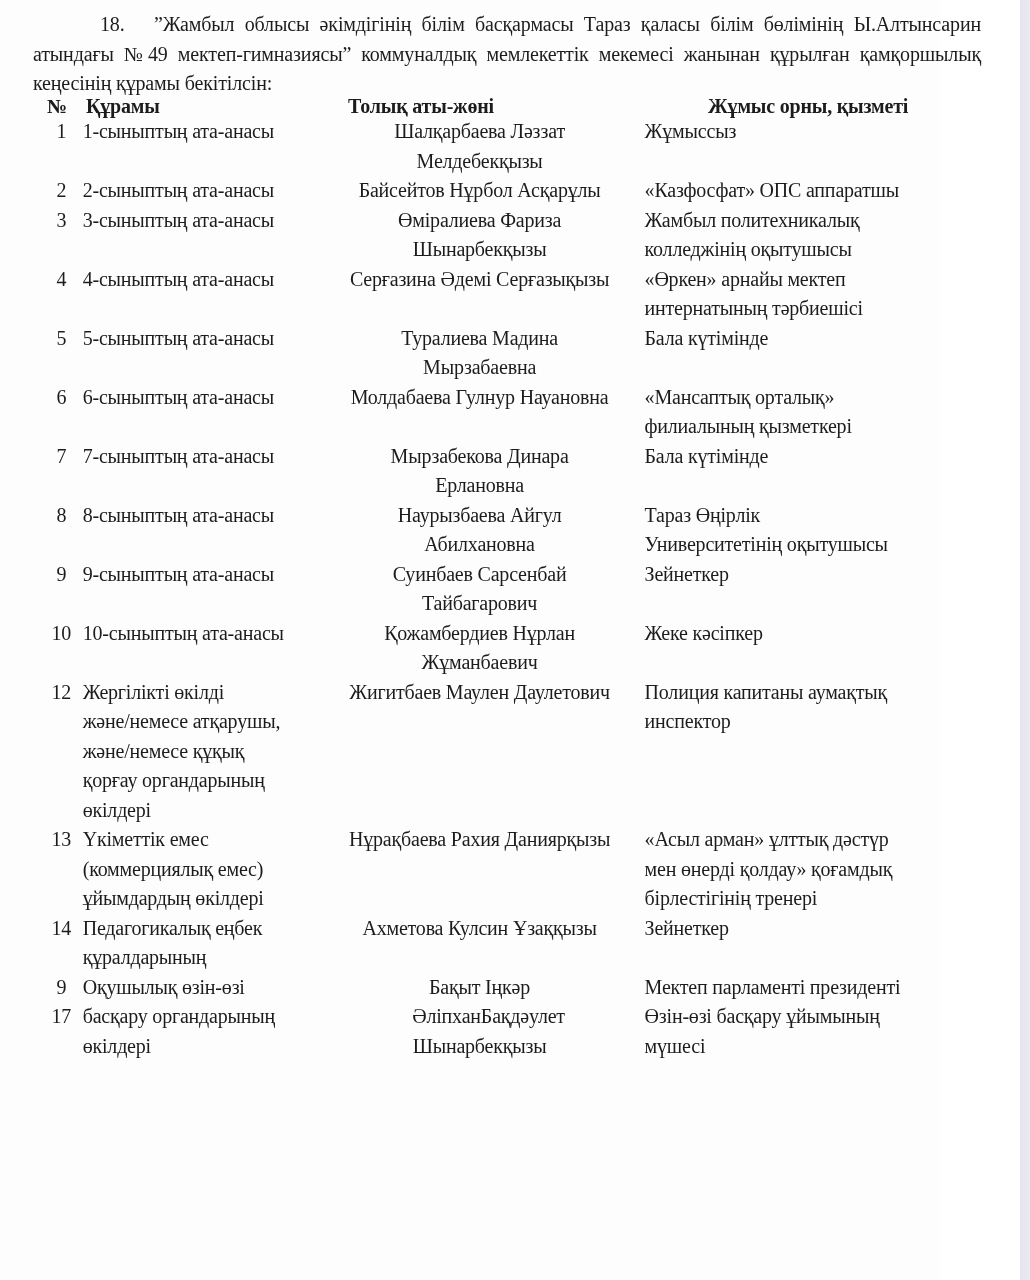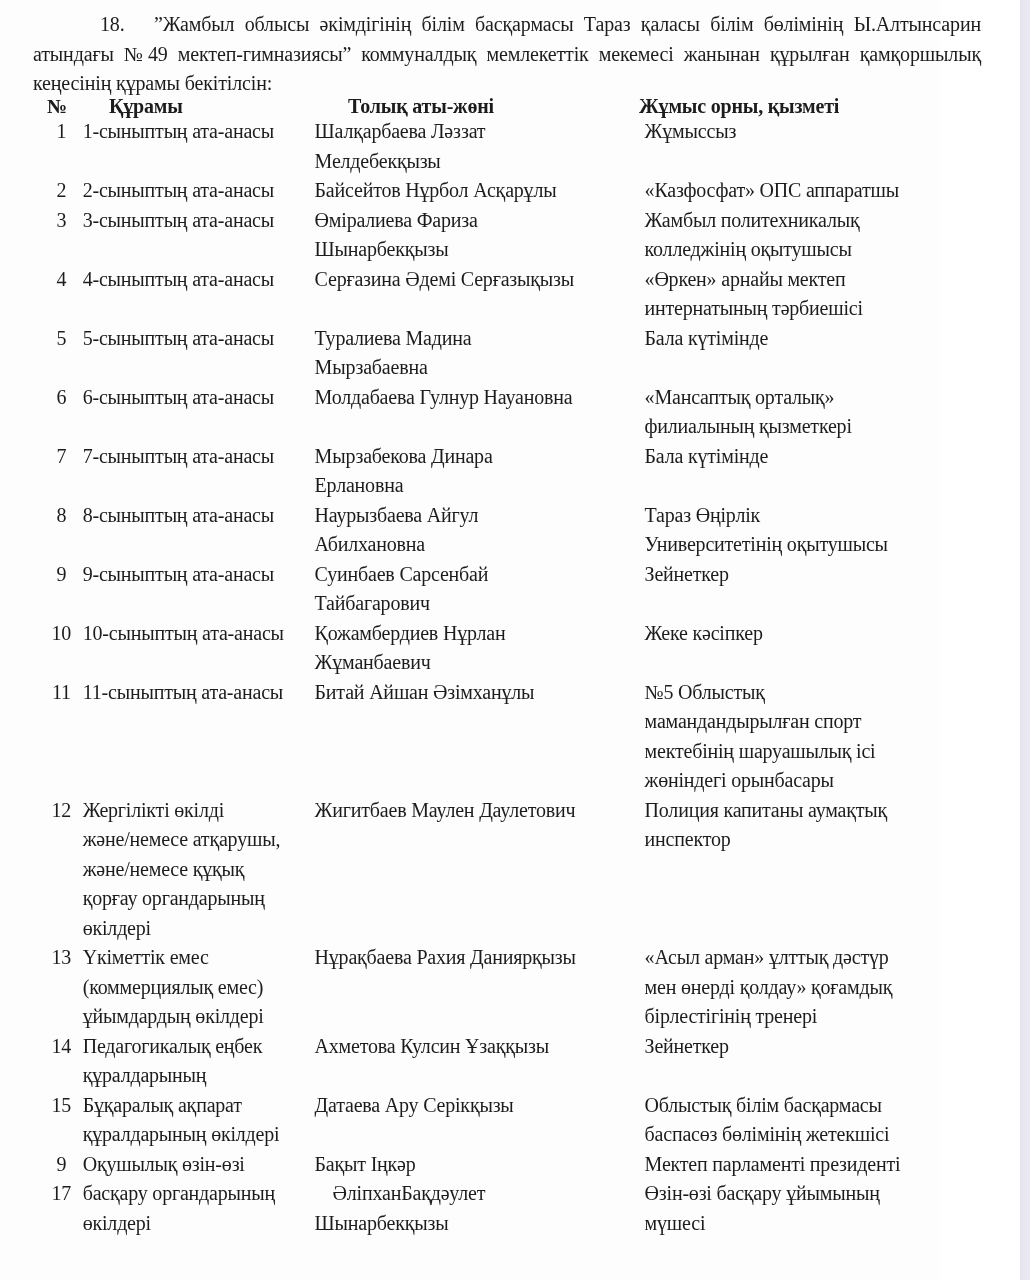--- a/index.html
+++ b/index.html
@@ -30,39 +30,39 @@
     line-height: 29px; letter-spacing: -0.2px;
   }
   table.roster {
     position: absolute; left: 40px; top: 117px;
     border-collapse: collapse; font-size: 20px; line-height: 29.5px;
     letter-spacing: -0.2px;
   }
   table.roster td { vertical-align: top; padding: 0; }
   td.c-no { width: 57px; text-align: center; }
   td.c-comp { width: 251px; }
-  td.c-name { width: 328px; }
+  td.c-name { width: 328px; text-align: center; }
   td.c-work { width: 320px; }
   .just { display: flex; justify-content: space-between; width: 312px; margin-left: 18px; }
   .line { display: block; white-space: nowrap; }
 </style>
 </head>
 <body>
 
 <div class="page">
   <div class="intro">
     <span class="num">18.</span><span>”Жамбыл облысы әкімдігінің білім басқармасы Тараз қаласы білім бөлімінің</span>
     <span>Ы.Алтынсарин атындағы №49 мектеп-гимназиясы” коммуналдық мемлекеттік мекемесі жанынан</span>
     <span>құрылған қамқоршылық кеңесінің құрамы бекітілсін:</span>
   </div>
 
   <div class="hdr" style="left:47px">№</div>
-  <div class="hdr" style="left:109px">Құрамы</div>
+  <div class="hdr" style="left:86px">Құрамы</div>
   <div class="hdr" style="left:348px">Толық аты-жөні</div>
-  <div class="hdr" style="left:639px">Жұмыс орны, қызметі</div>
+  <div class="hdr" style="left:708px">Жұмыс орны, қызметі</div>
 
   <table class="roster">
     <tbody id="roster-body">
         <tr>
           <td class="c-no">1</td>
           <td class="c-comp">
             <span class="line">1-сыныптың ата-анасы</span>
           </td>
           <td class="c-name">
             <span class="line">Шалқарбаева Ләззат</span>
@@ -181,35 +181,20 @@
           <td class="c-no">10</td>
           <td class="c-comp">
             <span class="line">10-сыныптың ата-анасы</span>
           </td>
           <td class="c-name">
             <span class="line">Қожамбердиев Нұрлан</span>
             <span class="line">Жұманбаевич</span>
           </td>
           <td class="c-work">
             <span class="line">Жеке кәсіпкер</span>
-          </td>
-        </tr>
-        <tr>
-          <td class="c-no">11</td>
-          <td class="c-comp">
-            <span class="line">11-сыныптың ата-анасы</span>
-          </td>
-          <td class="c-name">
-            <span class="line">Битай Айшан Әзімханұлы</span>
-          </td>
-          <td class="c-work">
-            <span class="line">№5 Облыстық</span>
-            <span class="line">мамандандырылған спорт</span>
-            <span class="line">мектебінің шаруашылық ісі</span>
-            <span class="line">жөніндегі орынбасары</span>
           </td>
         </tr>
         <tr>
           <td class="c-no">12</td>
           <td class="c-comp">
             <span class="line">Жергілікті өкілді</span>
             <span class="line">және/немесе атқарушы,</span>
             <span class="line">және/немесе құқық</span>
             <span class="line">қорғау органдарының</span>
             <span class="line">өкілдері</span>
@@ -245,34 +230,20 @@
             <span class="line">құралдарының</span>
           </td>
           <td class="c-name">
             <span class="line">Ахметова Кулсин Ұзаққызы</span>
           </td>
           <td class="c-work">
             <span class="line">Зейнеткер</span>
           </td>
         </tr>
         <tr>
-          <td class="c-no">15</td>
-          <td class="c-comp">
-            <span class="line">Бұқаралық ақпарат</span>
-            <span class="line">құралдарының өкілдері</span>
-          </td>
-          <td class="c-name">
-            <span class="line">Датаева Ару Серікқызы</span>
-          </td>
-          <td class="c-work">
-            <span class="line">Облыстық білім басқармасы</span>
-            <span class="line">баспасөз бөлімінің жетекшісі</span>
-          </td>
-        </tr>
-        <tr>
           <td class="c-no">9</td>
           <td class="c-comp">
             <span class="line">Оқушылық өзін-өзі</span>
           </td>
           <td class="c-name">
             <span class="line">Бақыт Іңкәр</span>
           </td>
           <td class="c-work">
             <span class="line">Мектеп парламенті президенті</span>
           </td>

